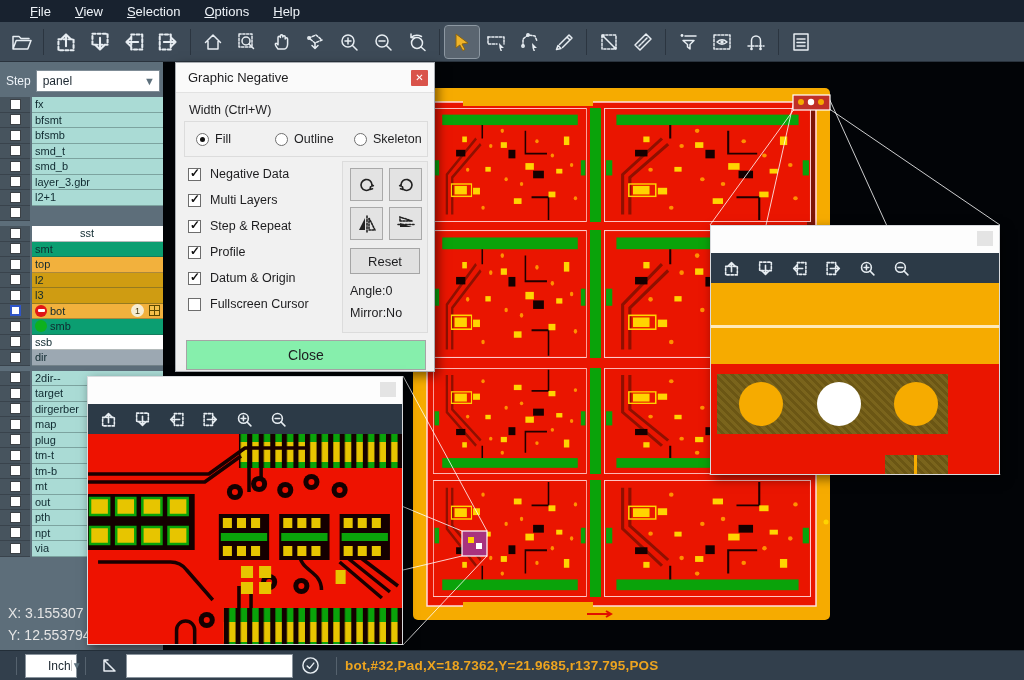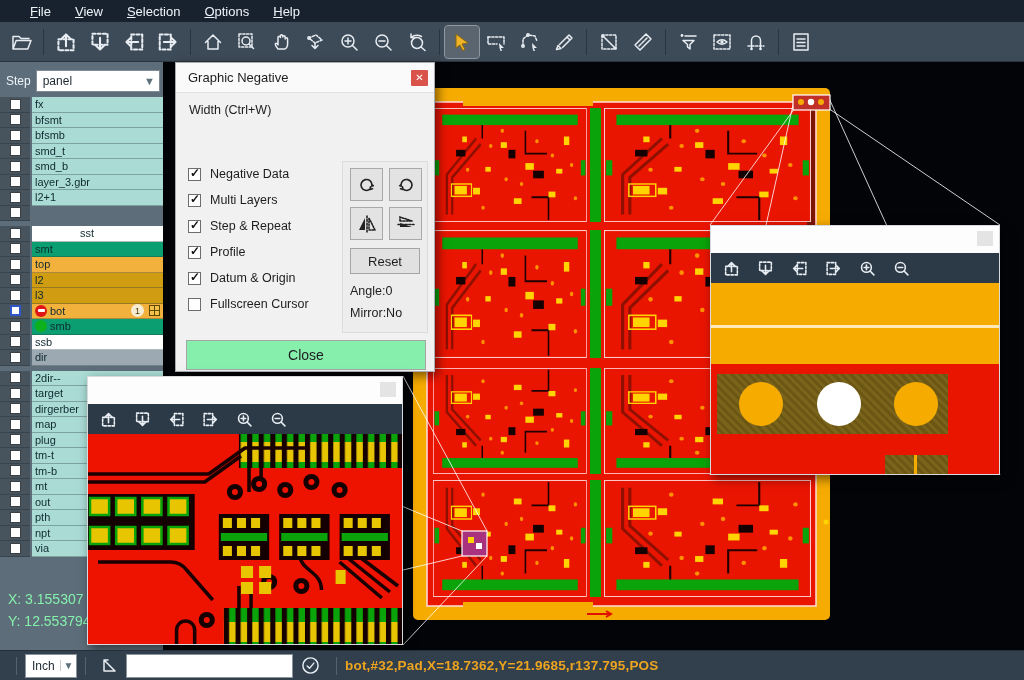--- a/index.html
+++ b/index.html
@@ -39,21 +39,21 @@
   .cb{width:11px; height:11px; background:#fff; border:1.5px solid #3c4146; display:block;}
   .cb.cb-sel{border:2px solid #2f55c8;}
   .layer-name{flex:1; margin-left:2px; display:flex; align-items:center; font-size:11px; color:#102a30; padding-left:3px; border-bottom:1px solid rgba(40,60,60,.35); position:relative; gap:3px; white-space:nowrap; overflow:hidden;}
   .lab{flex:1;}
   .dot{width:12px; height:12px; border-radius:50%; flex:0 0 auto; position:relative;}
   .dot.rec::after{content:""; position:absolute; left:2.5px; top:4.5px; width:7px; height:3px; background:#fff; border-radius:1px;}
   .badge{width:13px; height:13px; border-radius:50%; background:#f6ecd2; color:#4a3a10; font-size:9px; display:flex; align-items:center; justify-content:center; flex:0 0 auto; margin-right:2px;}
   .gridic{width:11px; height:11px; flex:0 0 auto; margin-right:3px; border:1px solid #5c4a00; background:
      linear-gradient(#5c4a00,#5c4a00) 50% 0/1px 100% no-repeat,
      linear-gradient(#5c4a00,#5c4a00) 0 50%/100% 1px no-repeat, #f4c04a;}
-  .coords{position:absolute; left:8px; bottom:18px; color:#86efac; font-size:14px; line-height:22px;}
+  .coords{position:absolute; left:8px; bottom:4px; color:#e5e5e5; font-size:14px; line-height:22px;}
 
   
   .canvas{position:absolute; left:163px; top:62px; width:861px; height:588px; background:var(--canvas); z-index:1;}
   .m-red{fill:#ea1500;} .m-green{fill:#0aa30a;}
   .m-trace{stroke:#8f1000; stroke-width:3; fill:none;}
   .m-dark{stroke:#200000; stroke-width:2; fill:none;}
   .m-yel rect{fill:#ffd400;} .m-org circle{fill:#ff9000;} .m-blk rect{fill:#140000;}
   .m-out{fill:none; stroke:#ffd400; stroke-width:1.5;}
   .callout{stroke:rgba(255,255,255,.8); stroke-width:1; fill:none;}
 
@@ -96,21 +96,21 @@
   .olive{position:absolute; left:6px; top:10px; width:231px; height:60px;
      background:repeating-linear-gradient(45deg,#7a641c 0 3px,#6b5614 3px 6px);}
   .olive .c{position:absolute; top:8px; width:44px; height:44px; border-radius:50%;}
   .olive-sm{position:absolute; left:174px; top:91px; width:63px; height:21px; background:repeating-linear-gradient(45deg,#7a641c 0 3px,#6b5614 3px 6px);}
   .olive-sm::after{content:""; position:absolute; left:29px; top:0; width:3px; height:21px; background:#f6ab00;}
 
   
   .statusbar{position:absolute; left:0; top:650px; width:1024px; height:30px; background:var(--status); z-index:7; display:flex; align-items:center; border-top:1px solid #232e38;}
   .ssep{width:1px; height:18px; background:#55626e; margin:0 8px; flex:0 0 auto;}
   .unitbox{width:52px; height:24px; background:#fff; border:1px solid #8a949d; display:flex; align-items:center; font-size:12px; color:#1c2730;}
-  .unitbox .uv{flex:1; padding-left:6px;}
+  .unitbox .uv{flex:1; padding-left:6px;margin-left:16px;}
   .unitbox .uc{width:16px; border-left:1px solid #c8c8c8; color:#5d707c; font-size:10px; text-align:center;}
   .cmdinput{width:167px; height:24px; background:#fff; border:1px solid #8a949d; font-size:12px; padding:0 6px; color:#1c2730; font-family:"Liberation Sans",sans-serif;}
   .statustext{color:var(--statustext); font-size:13.5px; font-weight:bold; letter-spacing:.2px;}
 </style>
 </head>
 <body>
 
 <div id="stage">
 
   <svg width="0" height="0" style="position:absolute" aria-hidden="true">
@@ -675,20 +675,34 @@
       <circle cx="663" cy="460" r="2.5" fill="#ffd400"></circle>
     </svg>
   </div>
 
   <div class="dialog">
     <div class="dlg-title">
       <span class="t">Graphic Negative</span>
       <span class="dlg-close">✕</span>
     </div>
     <div class="dlg-widthlabel">Width (Ctrl+W)</div>
+    <div class="radio-box" id="radiogroup">
+        <span class="radio-item">
+          <span class="radio sel"></span>
+          <span>Fill</span>
+        </span>
+        <span class="radio-item">
+          <span class="radio"></span>
+          <span>Outline</span>
+        </span>
+        <span class="radio-item">
+          <span class="radio"></span>
+          <span>Skeleton</span>
+        </span>
+      </div>
     <div class="chk-col" id="chkcol">
         <div class="chk-row">
           <span class="chkbox on"></span>
           <span>Negative Data</span>
         </div>
         <div class="chk-row">
           <span class="chkbox on"></span>
           <span>Multi Layers</span>
         </div>
         <div class="chk-row">

